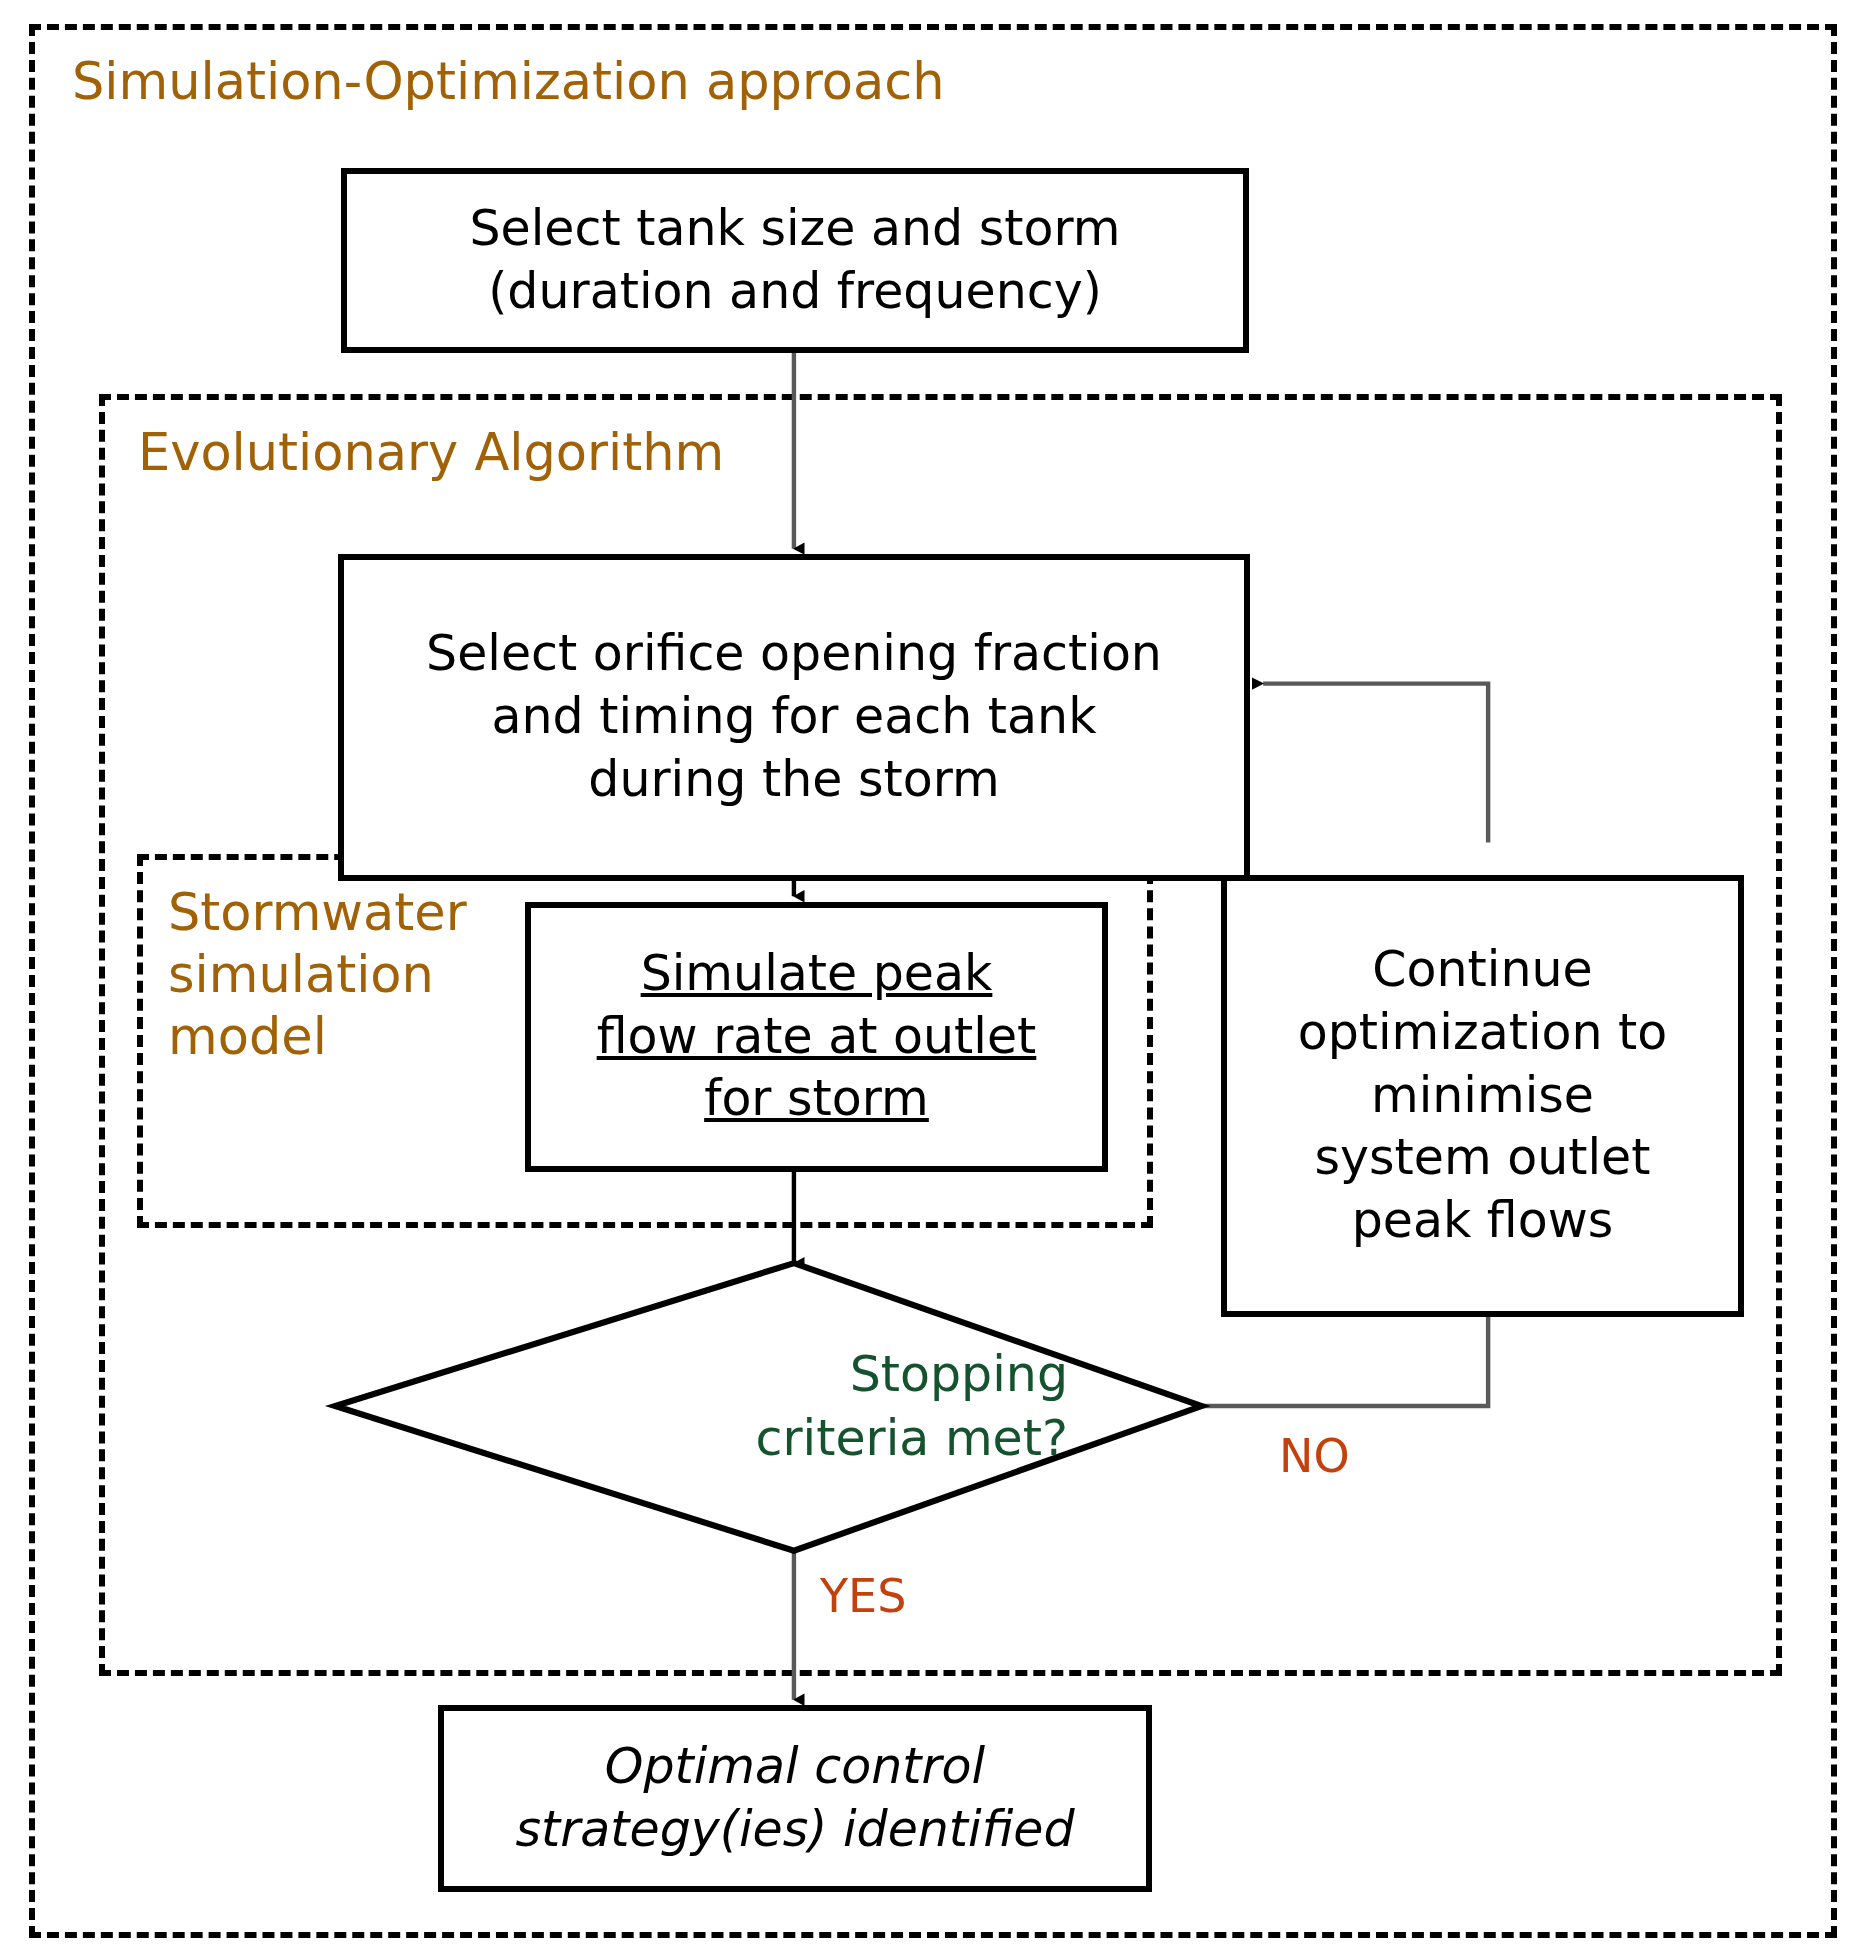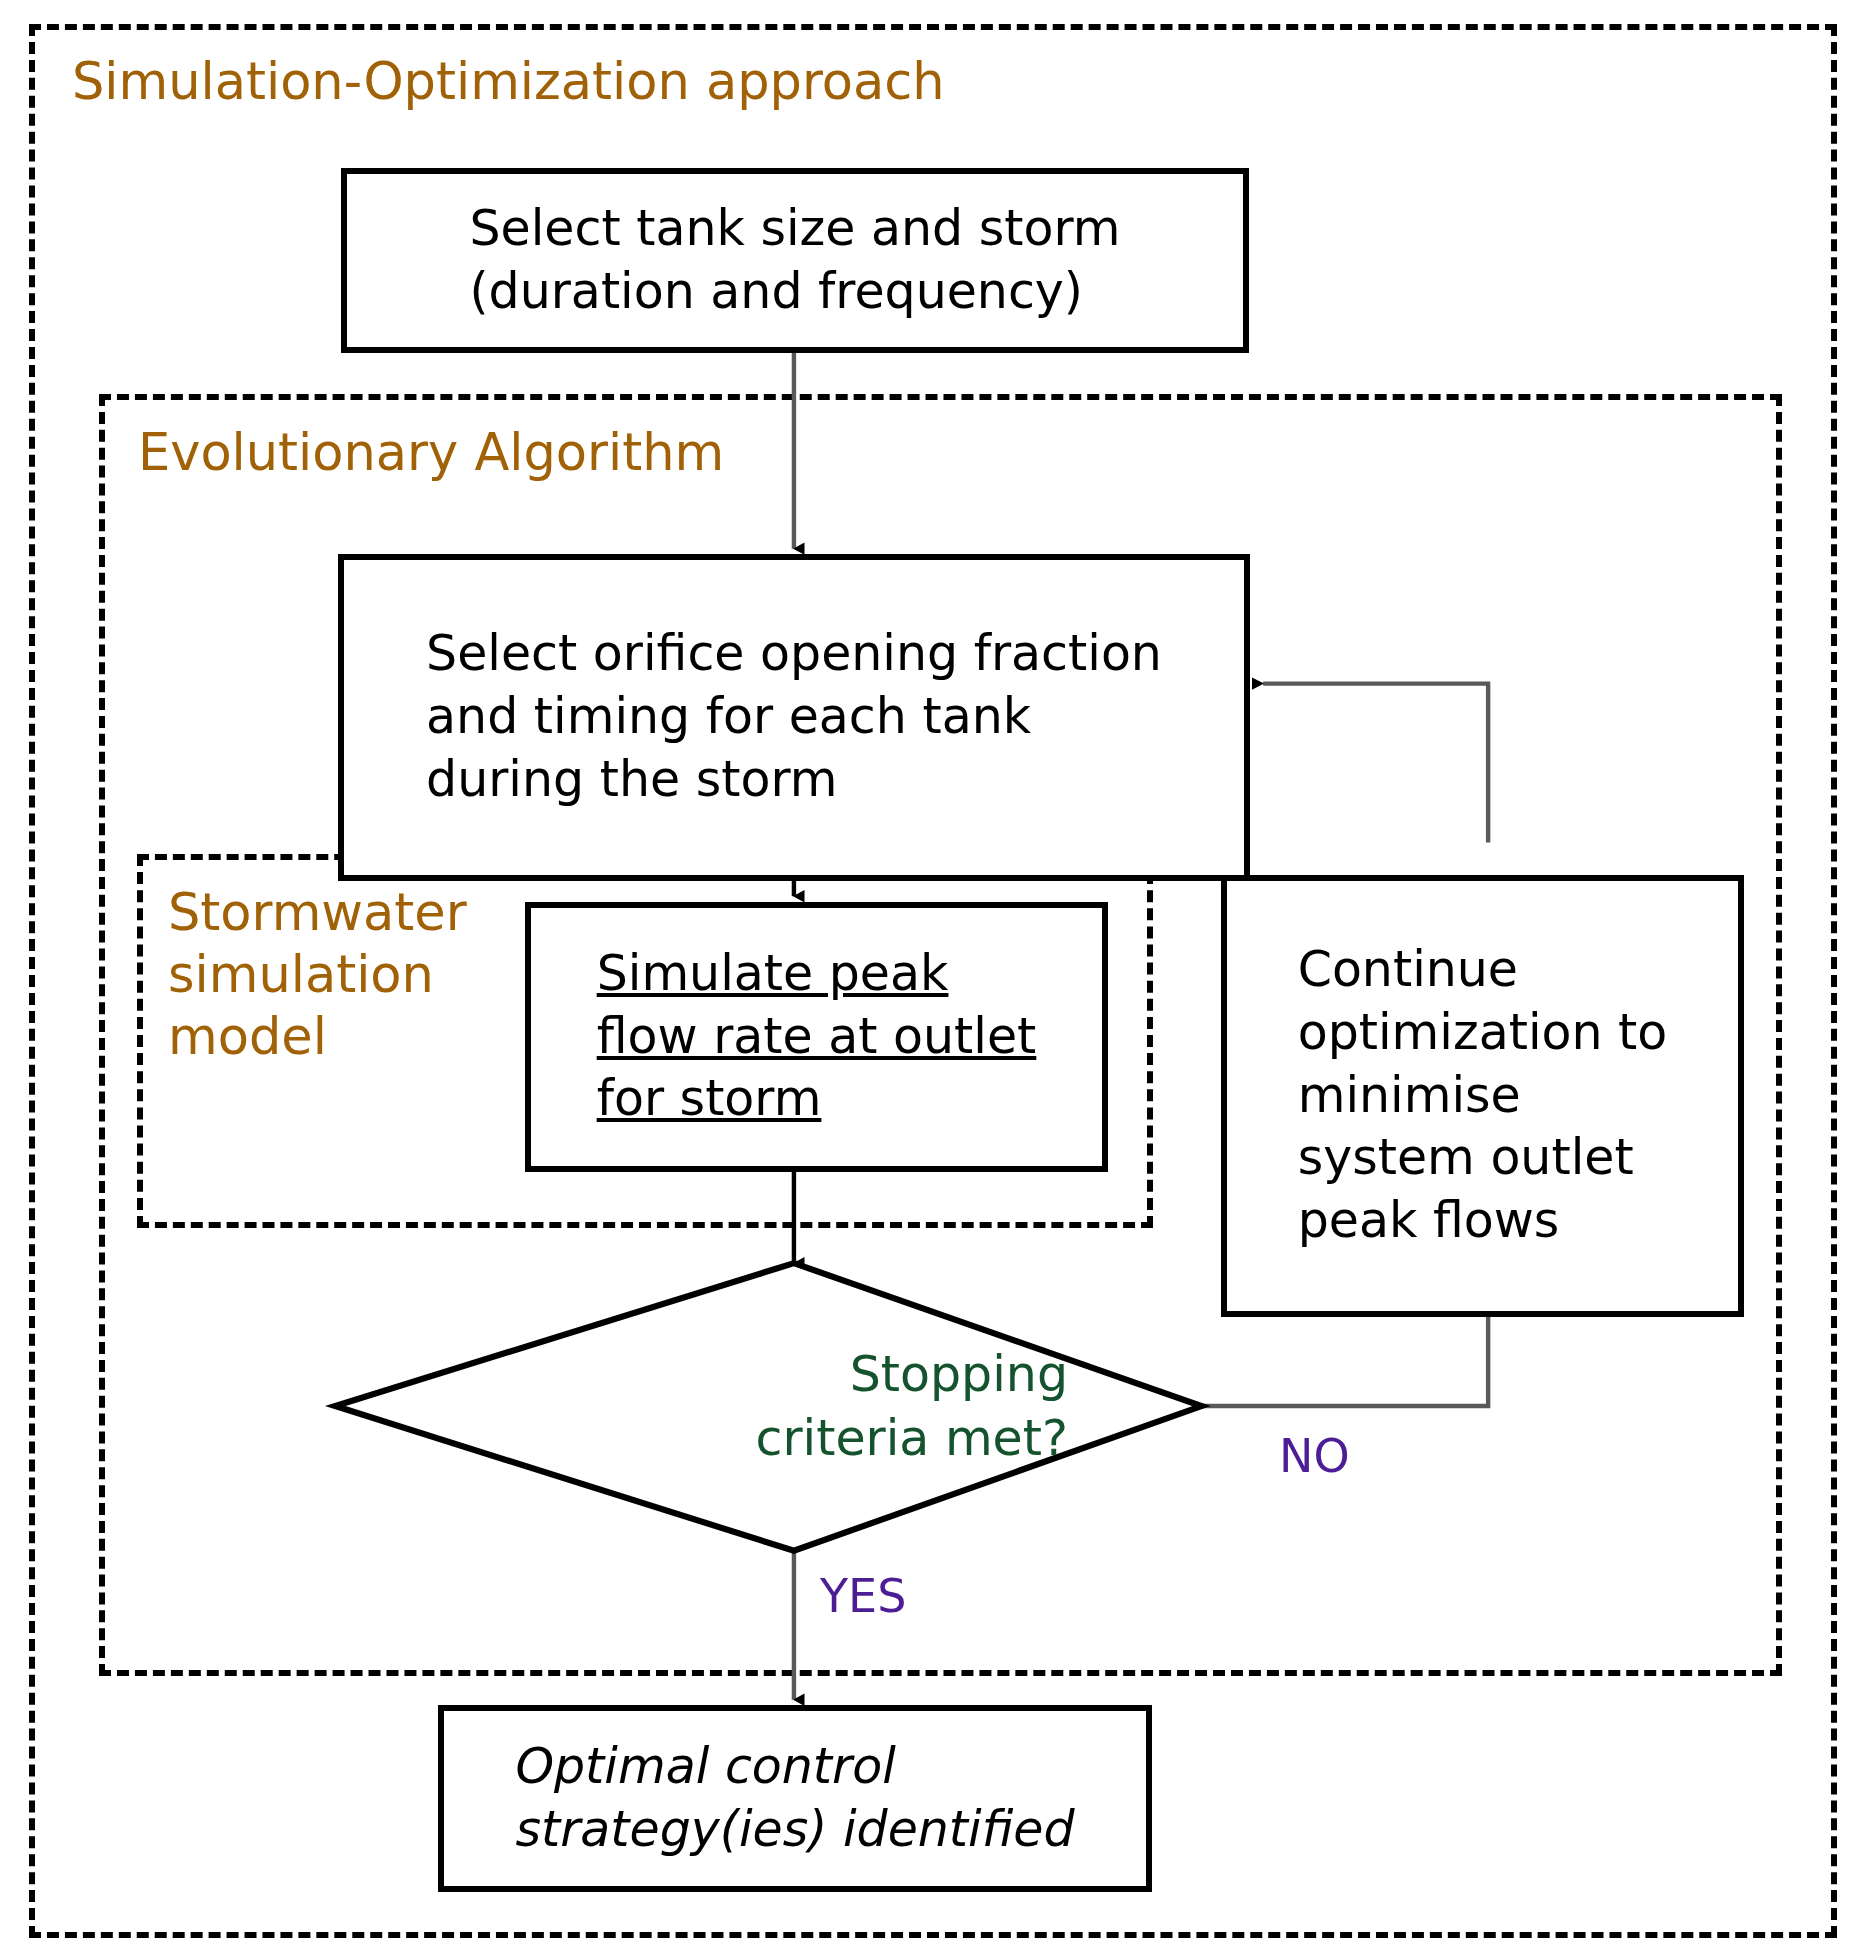--- a/index.html
+++ b/index.html
@@ -22,40 +22,41 @@
     background: transparent;
   }
   .solid-box {
     position: absolute;
     border: 6.2px solid #000000;
     box-sizing: border-box;
     background: #ffffff;
     display: flex;
     align-items: center;
     justify-content: center;
+    text-align: center;
   }
   .box-text {
     font-size: 49px;
     line-height: 1.28;
     color: #000000;
     white-space: pre-line;
     padding: 0 12.4px;
   }
   .group-label {
     position: absolute;
     font-size: 51px;
     line-height: 1.22;
     color: #a16207;
     white-space: pre-line;
     text-align: left;
   }
   .edge-label {
     position: absolute;
     font-size: 46px;
-    color: #4c1d95;
+    color: #c2410c;
   }
   svg.wires {
     position: absolute;
     left: 0;
     top: 0;
     width: 1871px;
     height: 1960px;
     pointer-events: none;
   }
   .diamond-text {

